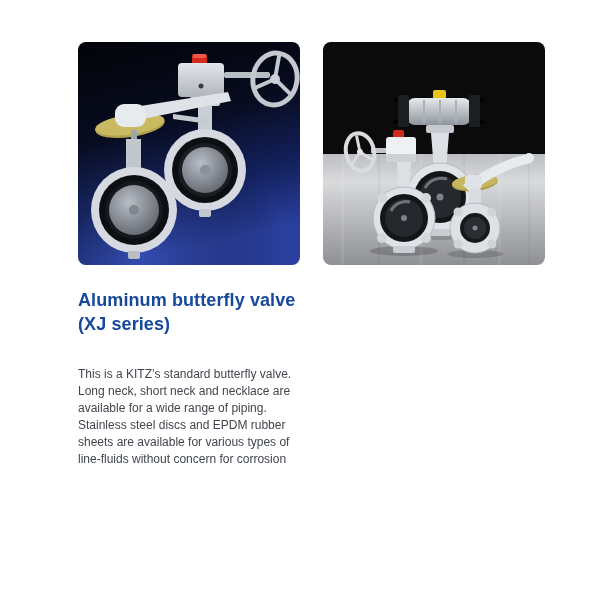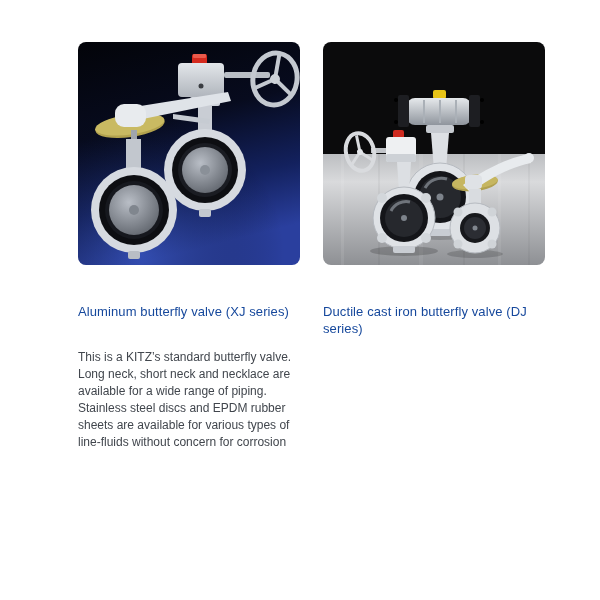--- a/index.html
+++ b/index.html
@@ -27,23 +27,23 @@
   .photo {
     display: block;
     width: 222px;
     height: 223px;
     border-radius: 8px;
     overflow: hidden;
     line-height: 0;
   }
   .photo svg { display: block; }
   .title {
-    margin: 38px 0 0 0;
-    font-size: 13px;
-    font-weight: normal;
+    margin: 24px 0 0 0;
+    font-size: 18px;
+    font-weight: bold;
     line-height: 1.32;
     color: var(--color-heading, #16489c);
     letter-spacing: 0.1px;
   }
   .desc {
     margin: 29px 0 0 0;
     font-size: 12px;
     line-height: 1.42;
     color: var(--color-body_text, #41464d);
   }
@@ -214,17 +214,16 @@
             <circle cx="135" cy="170" r="4.5" fill="#d0d4d8"></circle>
               <circle cx="169" cy="170" r="4.5" fill="#d0d4d8"></circle>
             <circle cx="135" cy="202" r="4.5" fill="#d0d4d8"></circle>
               <circle cx="169" cy="202" r="4.5" fill="#d0d4d8"></circle>
             <circle cx="152" cy="186" r="15" fill="#17181c"></circle>
             <circle cx="152" cy="186" r="11" fill="#2b2d33"></circle>
             <circle cx="152" cy="186" r="2.5" fill="#80868e"></circle>
           </g>
         </svg>
       </a>
-      <h3 class="title">Ductile cast iron butterfly valve (DJ series)</h3>
     </div>
 
   </div>
 </div>
 
 </body></html>

